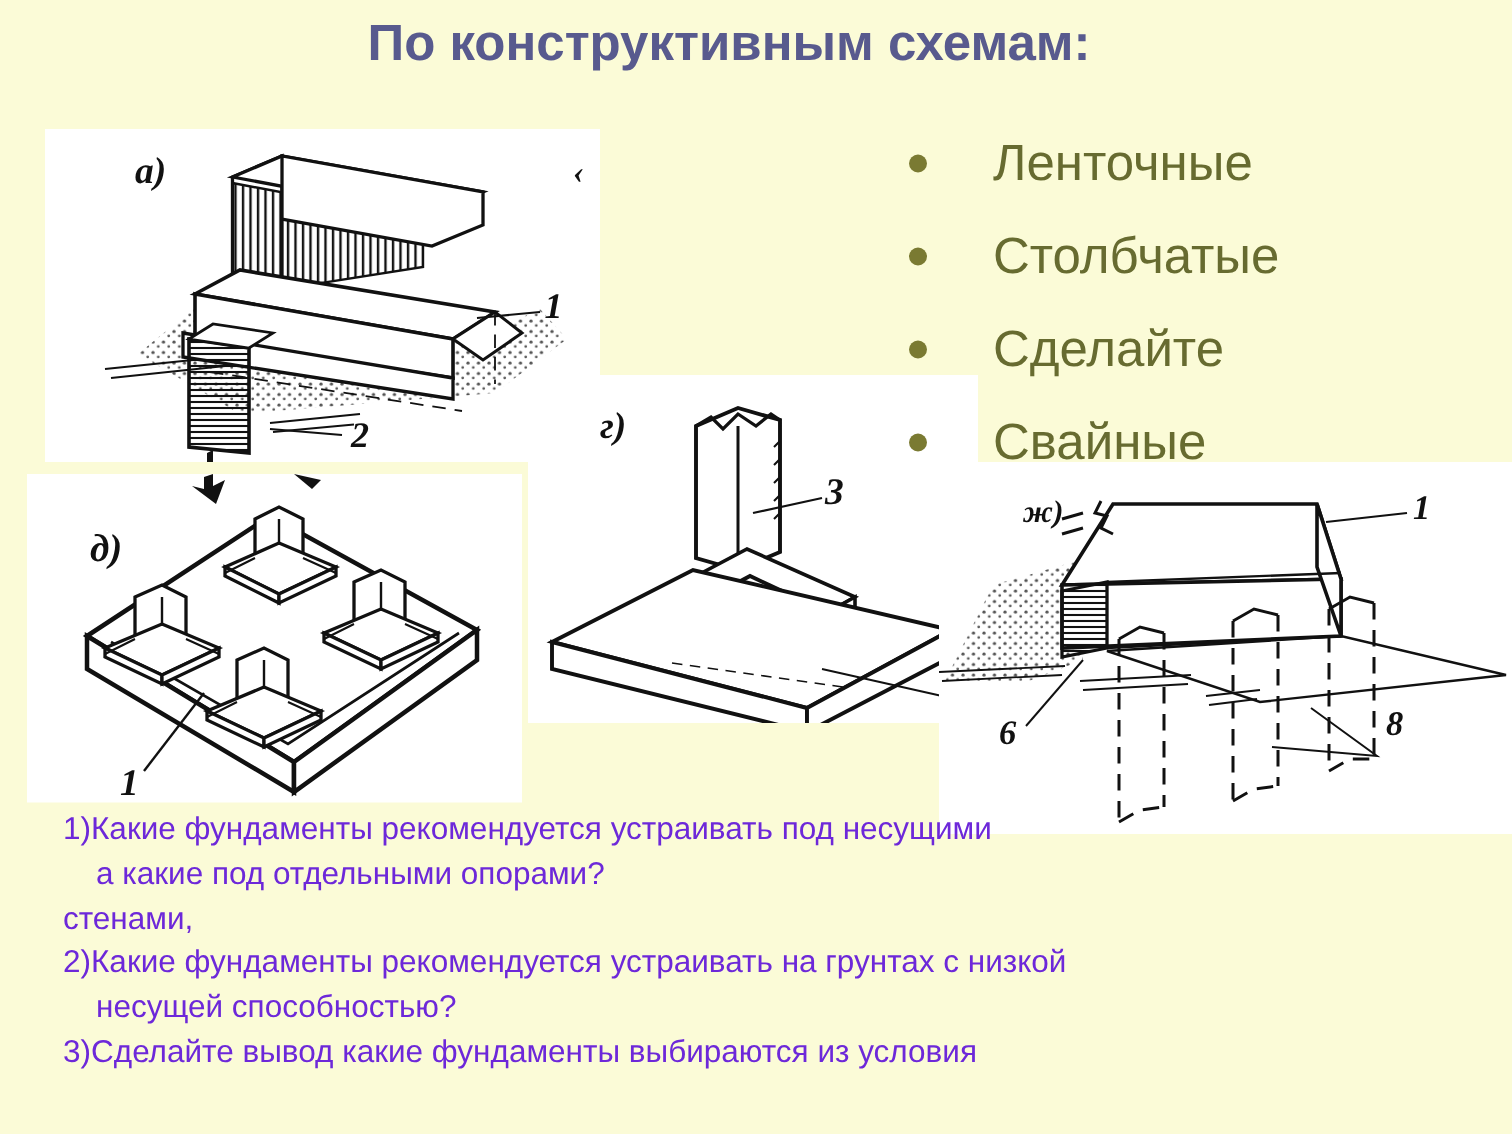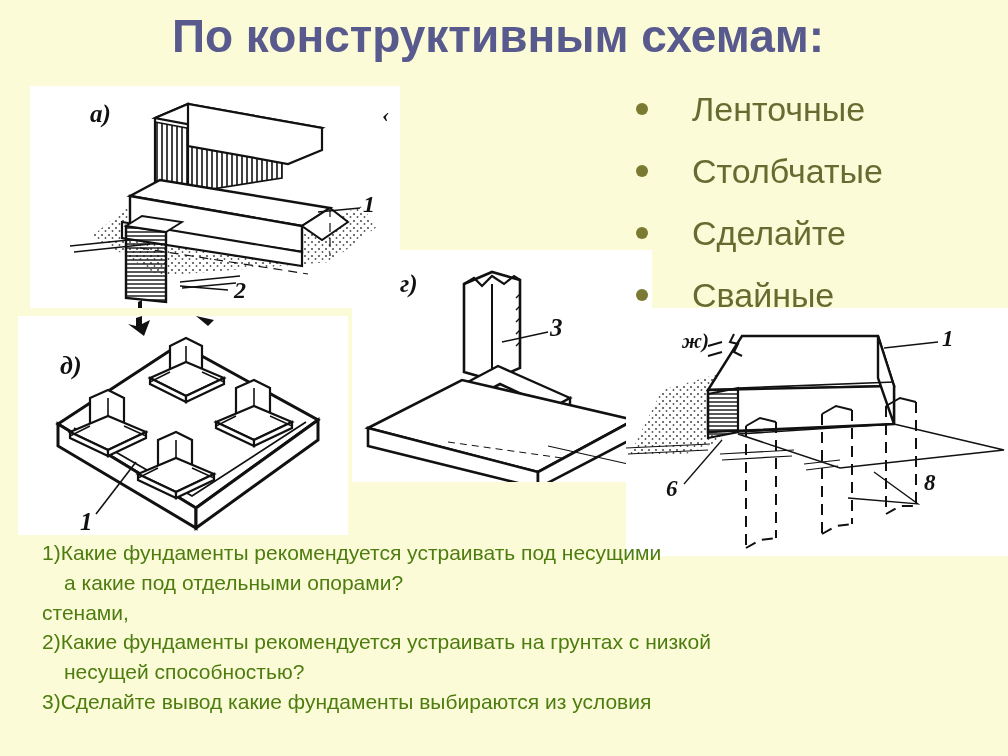--- a/index.html
+++ b/index.html
@@ -17,36 +17,36 @@
 
   .slide {
     position: absolute;
     inset: 0;
     background: #fbfbd7;
   }
 
   
   .slide-title {
     position: absolute;
-    left: 12px;
+    left: 0;
     top: 12px;
     width: 972px;
     text-align: center;
-    font-size: 46px;
+    font-size: 34px;
     font-weight: bold;
     color: #585a8e;
     letter-spacing: 0px;
     white-space: nowrap;
     line-height: 1.05;
   }
 
   
   .bullets {
     position: absolute;
-    left: 626px;
+    left: 596px;
     top: 78px;
     width: 378px;
   }
   .bullet-row {
     display: flex;
     align-items: center;
     height: 62px;
   }
   .bullet-dot {
     width: 12px;
@@ -82,21 +82,21 @@
     font-weight: bold;
     fill: #111;
   }
 
   
   .questions {
     position: absolute;
     left: 42px;
     top: 538px;
     width: 950px;
-    color: #4d7c0f;
+    color: #6d28d9;
     font-size: 21px;
     line-height: 1.42;
   }
   .q-line { white-space: pre-wrap; }
   .q-indent { padding-left: 22px; }
 </style>
 </head>
 <body>
 
 <div class="slide">

